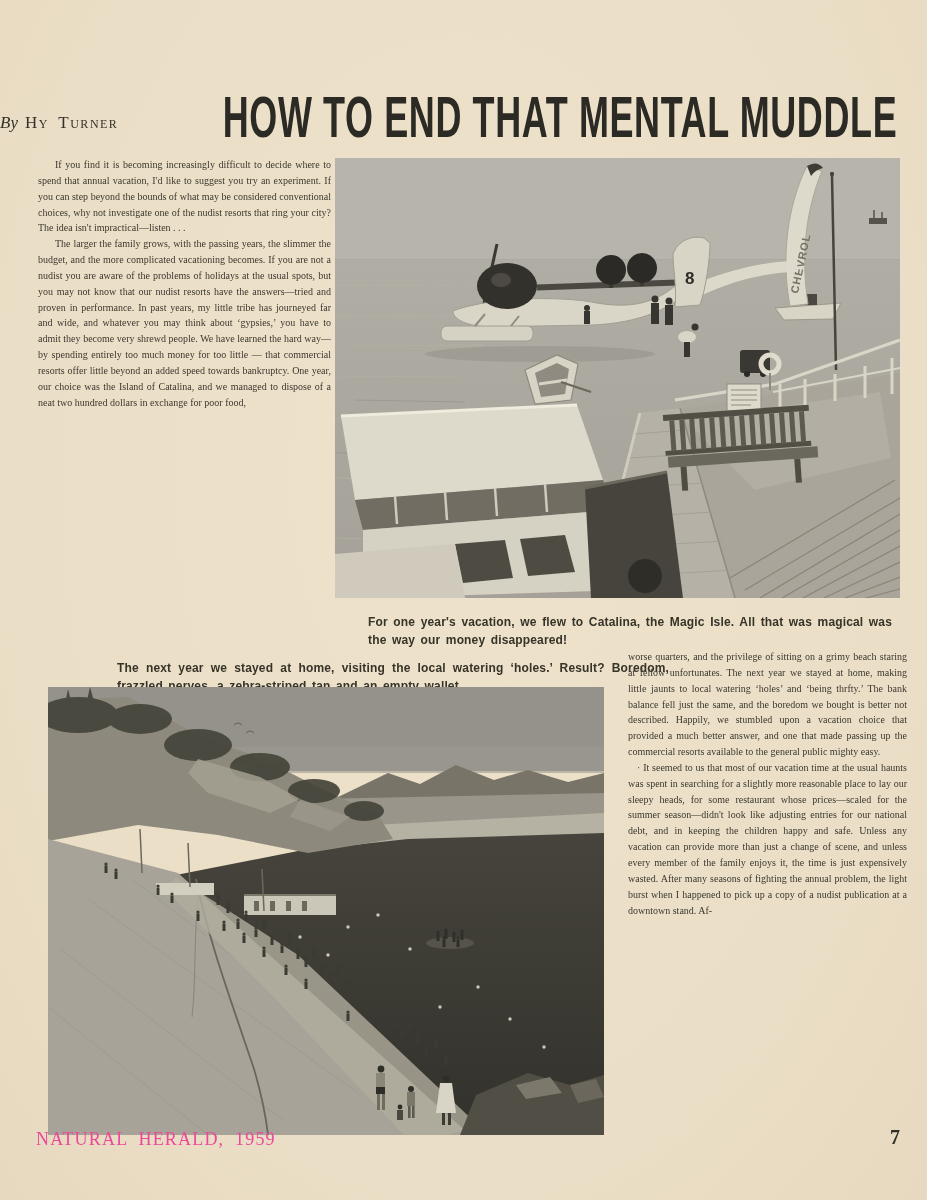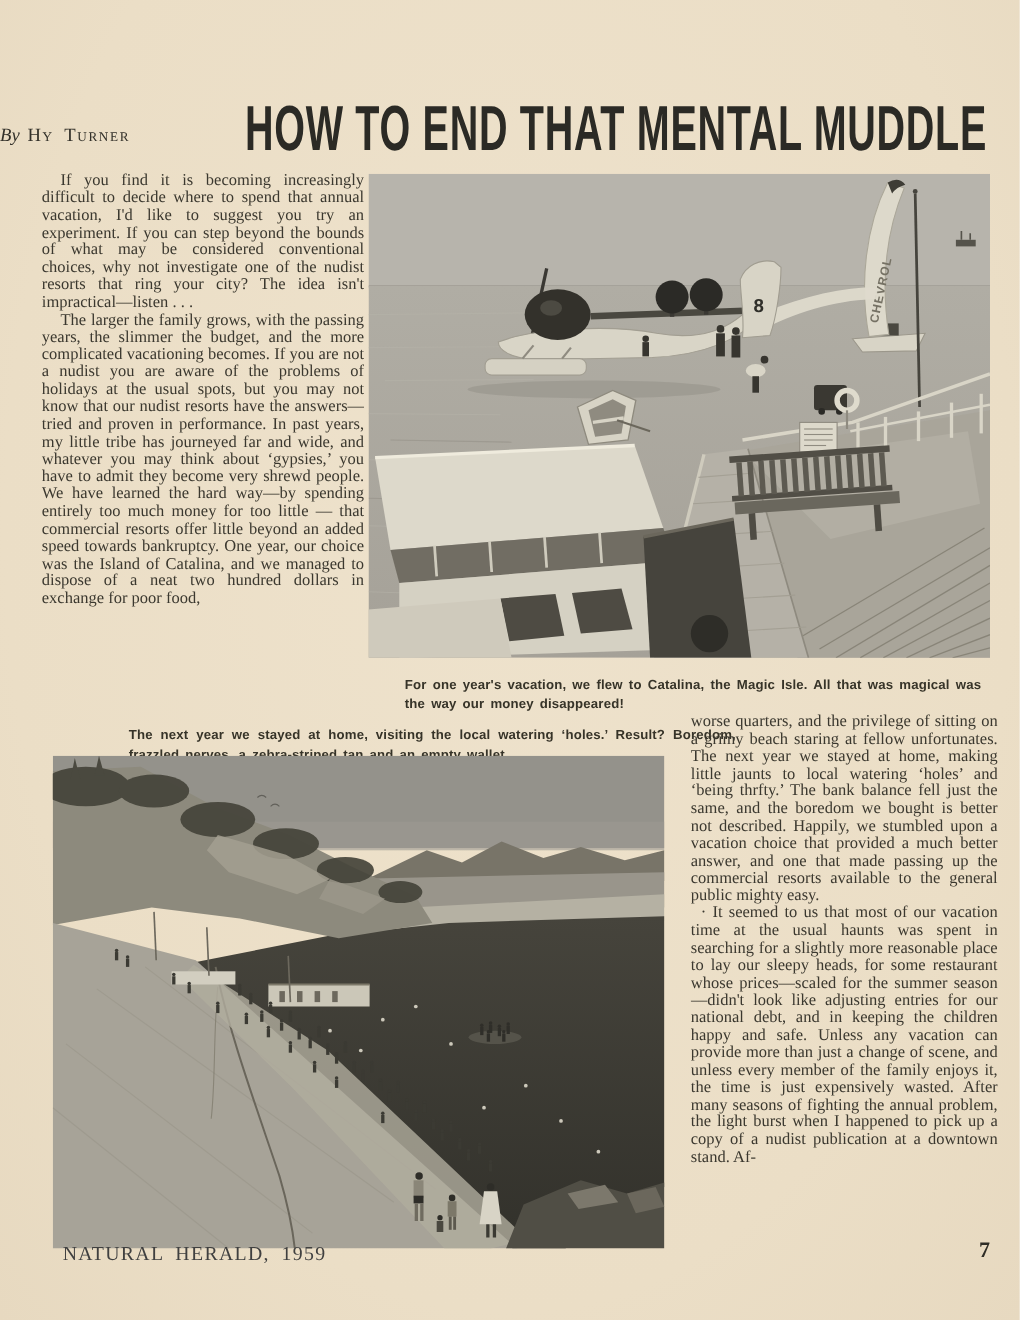--- a/index.html
+++ b/index.html
@@ -15,41 +15,41 @@
   .title{
     display:inline-block;white-space:nowrap;
     font-family:"Liberation Sans", sans-serif;font-weight:bold;
     font-size:58px;letter-spacing:1px;color:#2b2a25;
     transform:scaleX(0.62);transform-origin:center top;
   }
   .byline{left:0;right:0;top:113px;text-align:left;font-size:17px;color:#33312a;}
   .byline .by{font-style:italic;margin-right:7px;}
   .byline .byname{font-variant:small-caps;letter-spacing:1.5px;word-spacing:4px;}
   
-  .col{font-size:15px;line-height:15.85px;text-align:justify;color:#3b382f;}
+  .col{font-size:10px;line-height:15.85px;text-align:justify;color:#3b382f;}
   .col p{margin:0;}
   .col p.ind{text-indent:17px;}
   .col p.ind2{text-indent:9px;}
   .col-left{left:38px;top:157px;width:293px;height:482px;overflow:hidden;}
   .col-right{left:628px;top:649px;width:279px;height:484px;overflow:hidden;}
   
   figure{margin:0;padding:0;}
   .photo1{left:335px;top:158px;width:565px;height:440px;}
   .photo2{left:48px;top:687px;width:556px;height:448px;}
   .photo1 svg,.photo2 svg{display:block;width:100%;height:100%;}
   
   .caption{
     font-family:Liberation Sans, sans-serif;font-weight:bold;
     font-size:12px;line-height:17.5px;color:#363328;
     text-align:justify;word-spacing:2px;letter-spacing:.15px;
   }
   .cap1{left:368px;top:602px;width:524px;}
   .cap2{left:70px;top:648px;width:552px;margin-left:47px;}
   
-  .footer{left:57px;top:1129px;font-size:18px;letter-spacing:1.2px;word-spacing:5px;color:#404040;}
+  .footer{left:36px;top:1129px;font-size:18px;letter-spacing:1.2px;word-spacing:5px;color:#ec4899;}
   .pagenum{left:890px;top:1126px;font-size:20px;font-weight:bold;color:#2f2d26;}
 </style>
 </head>
 <body>
 
 <div class="abs title-wrap">
   <h1 class="title">HOW TO END THAT MENTAL MUDDLE</h1>
 </div>
 <div class="abs byline">
   <span class="by">By</span><span class="byname">Hy Turner</span>

